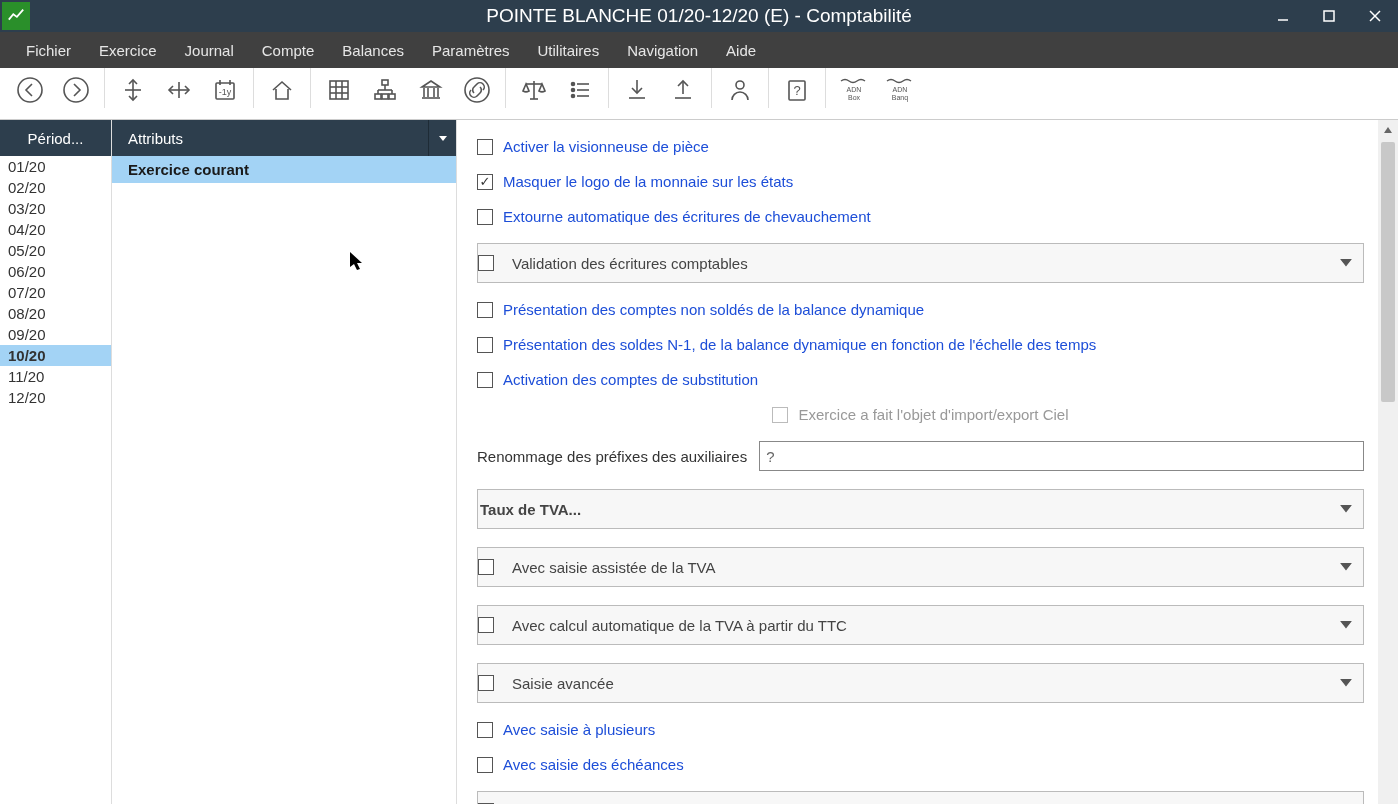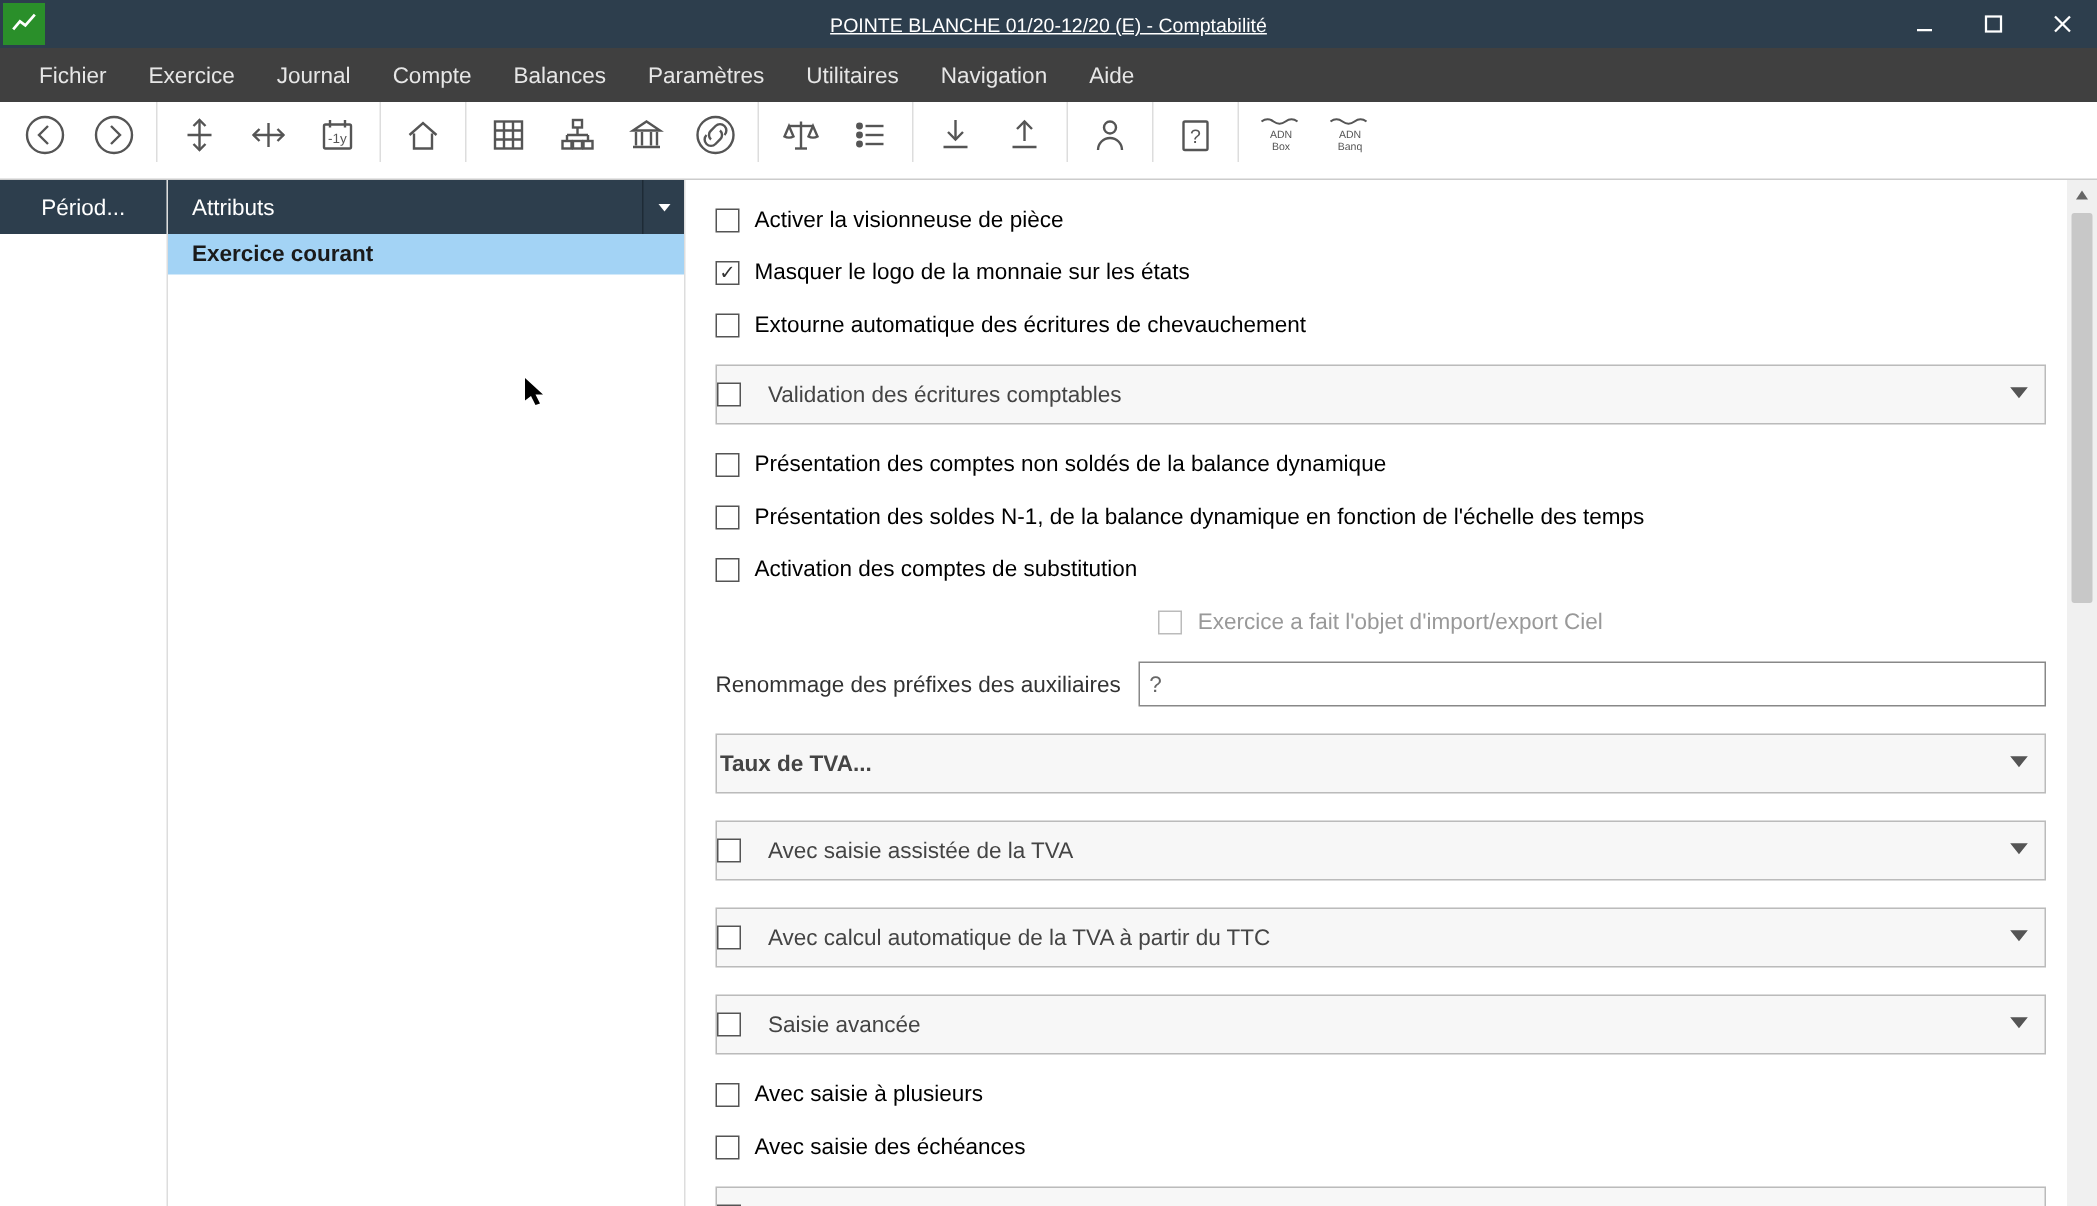--- a/index.html
+++ b/index.html
@@ -1,21 +1,21 @@
 <!DOCTYPE html>
 <html><head>
 <meta charset="utf-8">
 <style>
   * { box-sizing: border-box; margin: 0; padding: 0; font-family: "Segoe UI", Tahoma, sans-serif; }
   body { width: 1398px; height: 804px; background: #f0f0f0; overflow: hidden; }
   
   .titlebar { height: 32px; background: #2d3e4d; color: #fff; display: flex; align-items: center; position: relative; }
   .titlebar .app-icon { width: 28px; height: 28px; margin-left: 2px; background: #2a8f2a; display:flex; align-items:center; justify-content:center; }
   .titlebar .app-icon svg { width: 18px; height: 18px; }
-  .titlebar .title { position:absolute; left:50%; transform:translateX(-50%); font-size: 13px; text-decoration: underline; }
+  .titlebar .title { position:absolute; left:50%; transform:translateX(-50%); font-size: 19px; }
   .window-controls { margin-left:auto; display:flex; }
   .window-controls .ctl { width: 46px; height: 32px; display:flex; align-items:center; justify-content:center; color:#fff; }
   
   .menubar { height: 36px; background: #404040; color:#e6e6e6; display:flex; align-items:center; padding:0 12px; gap: 0; }
   .menubar .menu-item { padding: 6px 14px; font-size: 15px; cursor:default; }
   
   .toolbar { height: 52px; background:#fff; border-bottom:1px solid #ccc; display:flex; padding:0 8px; gap:2px; }
   .toolbar .tbtn { width:44px; height:44px; display:flex; align-items:center; justify-content:center; color:#444; }
   .toolbar .sep { width:1px; height:40px; background:#ddd; margin:0 4px; }
   .toolbar svg { stroke:#555; fill:none; stroke-width:1.6; }
@@ -28,21 +28,21 @@
   .periods-list .period-item.selected { background:#a3d3f5; font-weight:bold; }
   
   .attrs { width: 345px; background:#fff; border-right:1px solid #ddd; }
   .attrs-header { height:36px; background:#2d3e4d; color:#fff; display:flex; align-items:center; justify-content:space-between; padding-left:16px; font-size:15px; }
   .attrs-header .drop { width:28px; height:36px; border-left:1px solid #1e2b36; display:flex; align-items:center; justify-content:center; }
   .attrs-body .attr-item { padding:5px 16px; font-weight:bold; font-size:15px; color:#1a1a1a; }
   .attrs-body .attr-item.selected { background:#a3d3f5; }
   
   .main { flex:1; position:relative; display:flex; }
   .form { flex:1; padding: 18px 14px 14px 20px; overflow:hidden; }
-  .row { display:flex; align-items:center; margin-bottom:18px; font-size:15px; color:#000000; gap:10px; }
+  .row { display:flex; align-items:center; margin-bottom:18px; font-size:15px; color:#1d4ed8; gap:10px; }
   .checkbox { width:16px; height:16px; border:1.5px solid #555; display:inline-flex; align-items:center; justify-content:center; flex-shrink:0; background:#fff; }
   .checkbox.checked::after { content:"✓"; font-size:13px; line-height:1; color:#333; }
   .checkbox.disabled { border-color:#bbb; }
   .row.disabled { color:#999;justify-content:center; }
   
   .expander { height:40px; border:1px solid #bbb; background:#f7f7f7; display:flex; align-items:center; padding-right:10px; margin-bottom:18px; font-size:15px; color:#444; position:relative; }
   .expander .checkbox { margin-right:18px; }
   .expander .chev { margin-left:auto; }
   .expander.has-check .label { margin-left:0; }
   .expander.no-check .label { margin-left:2px;font-weight:bold; }
@@ -245,20 +245,34 @@
         <text x="17" y="17" font-size="7" text-anchor="middle" fill="#555" stroke="none">ADN</text>
         <text x="17" y="25" font-size="7" text-anchor="middle" fill="#555" stroke="none">Banq</text>
       </svg>
     </div>
 </div>
 
 <div class="content">
 
   <div class="periods">
     <div class="periods-header">Périod...</div>
+    <div class="periods-list" id="periods-list">
+        <div class="period-item">01/20</div>
+        <div class="period-item">02/20</div>
+        <div class="period-item">03/20</div>
+        <div class="period-item">04/20</div>
+        <div class="period-item">05/20</div>
+        <div class="period-item">06/20</div>
+        <div class="period-item">07/20</div>
+        <div class="period-item">08/20</div>
+        <div class="period-item">09/20</div>
+        <div class="period-item selected">10/20</div>
+        <div class="period-item">11/20</div>
+        <div class="period-item">12/20</div>
+      </div>
   </div>
 
   <div class="attrs">
     <div class="attrs-header">
       <span>Attributs</span>
       <span class="drop">
           <svg width="10" height="10" viewBox="0 0 10 10">
             <polygon points="1,3 9,3 5,8" fill="#fff"></polygon>
           </svg>
         </span>

